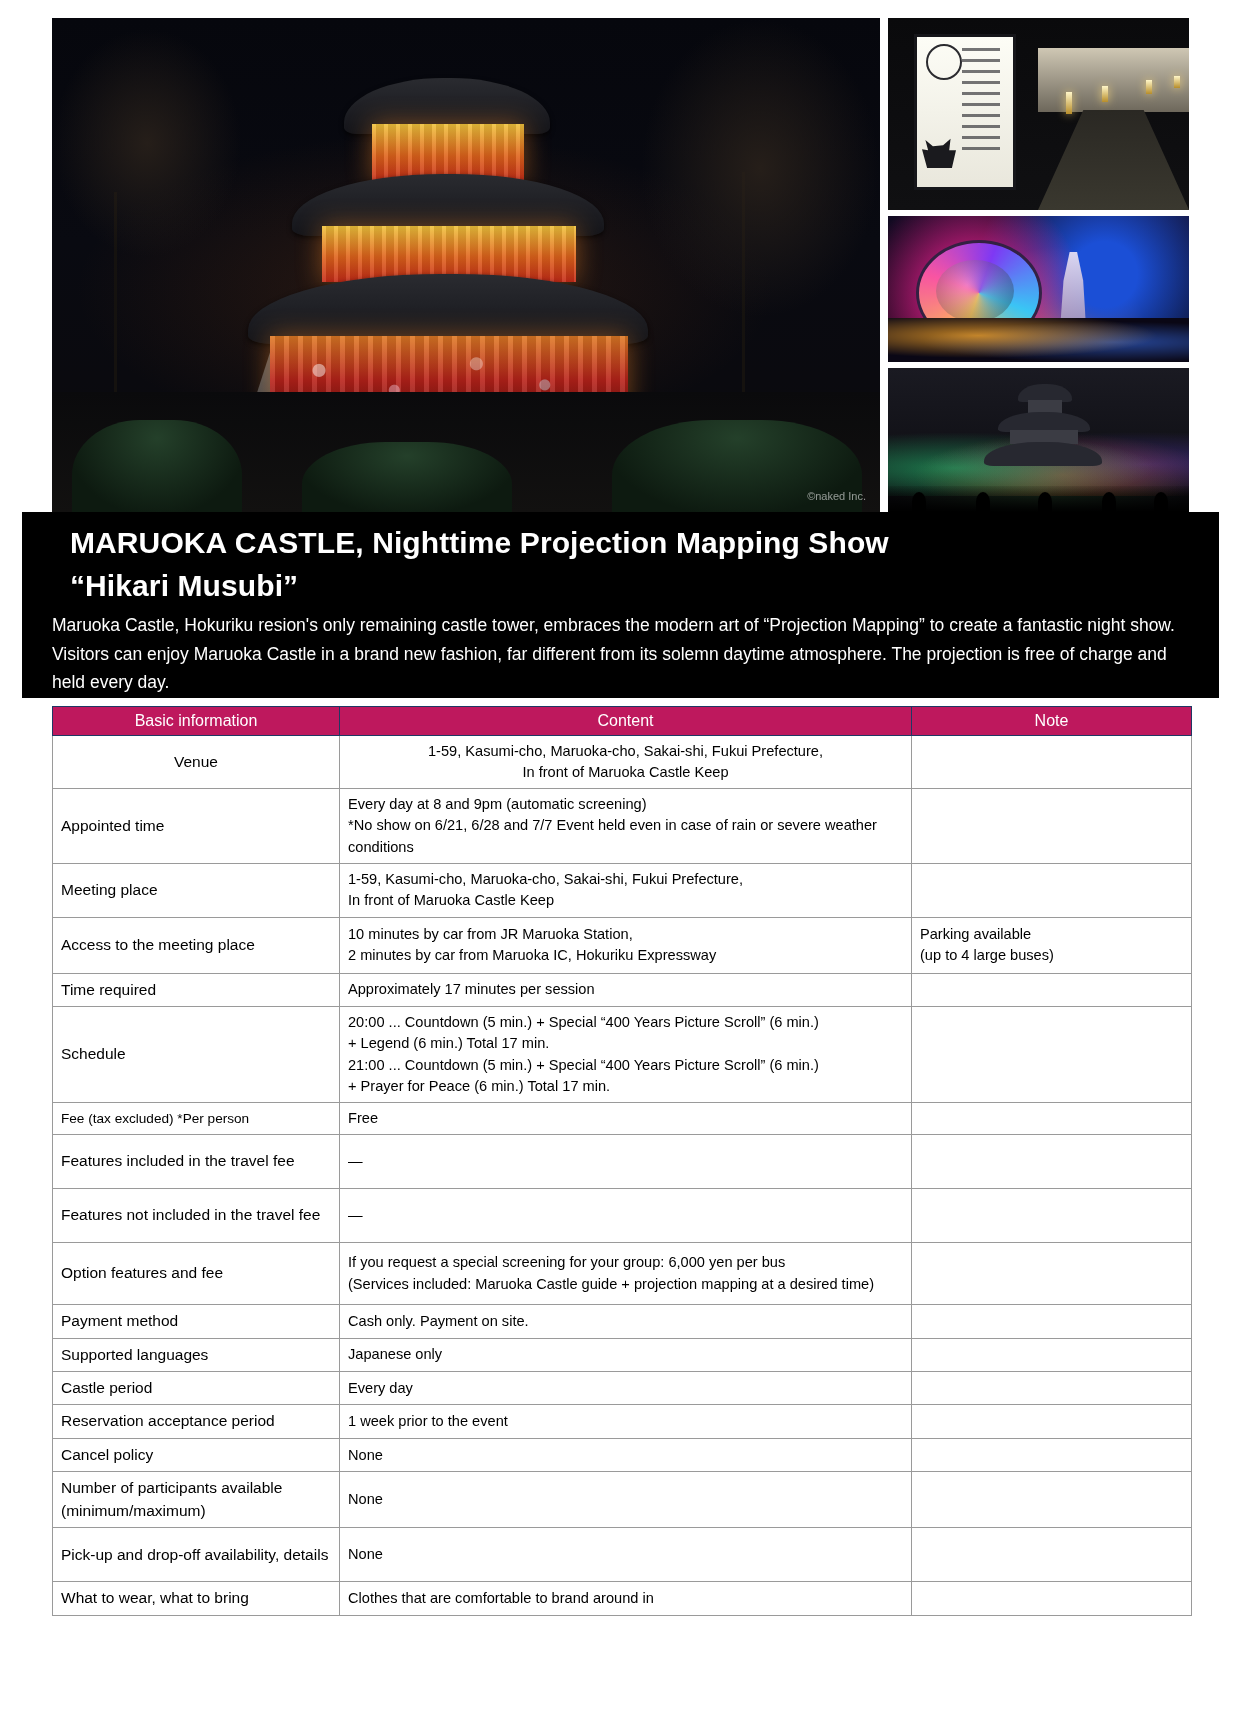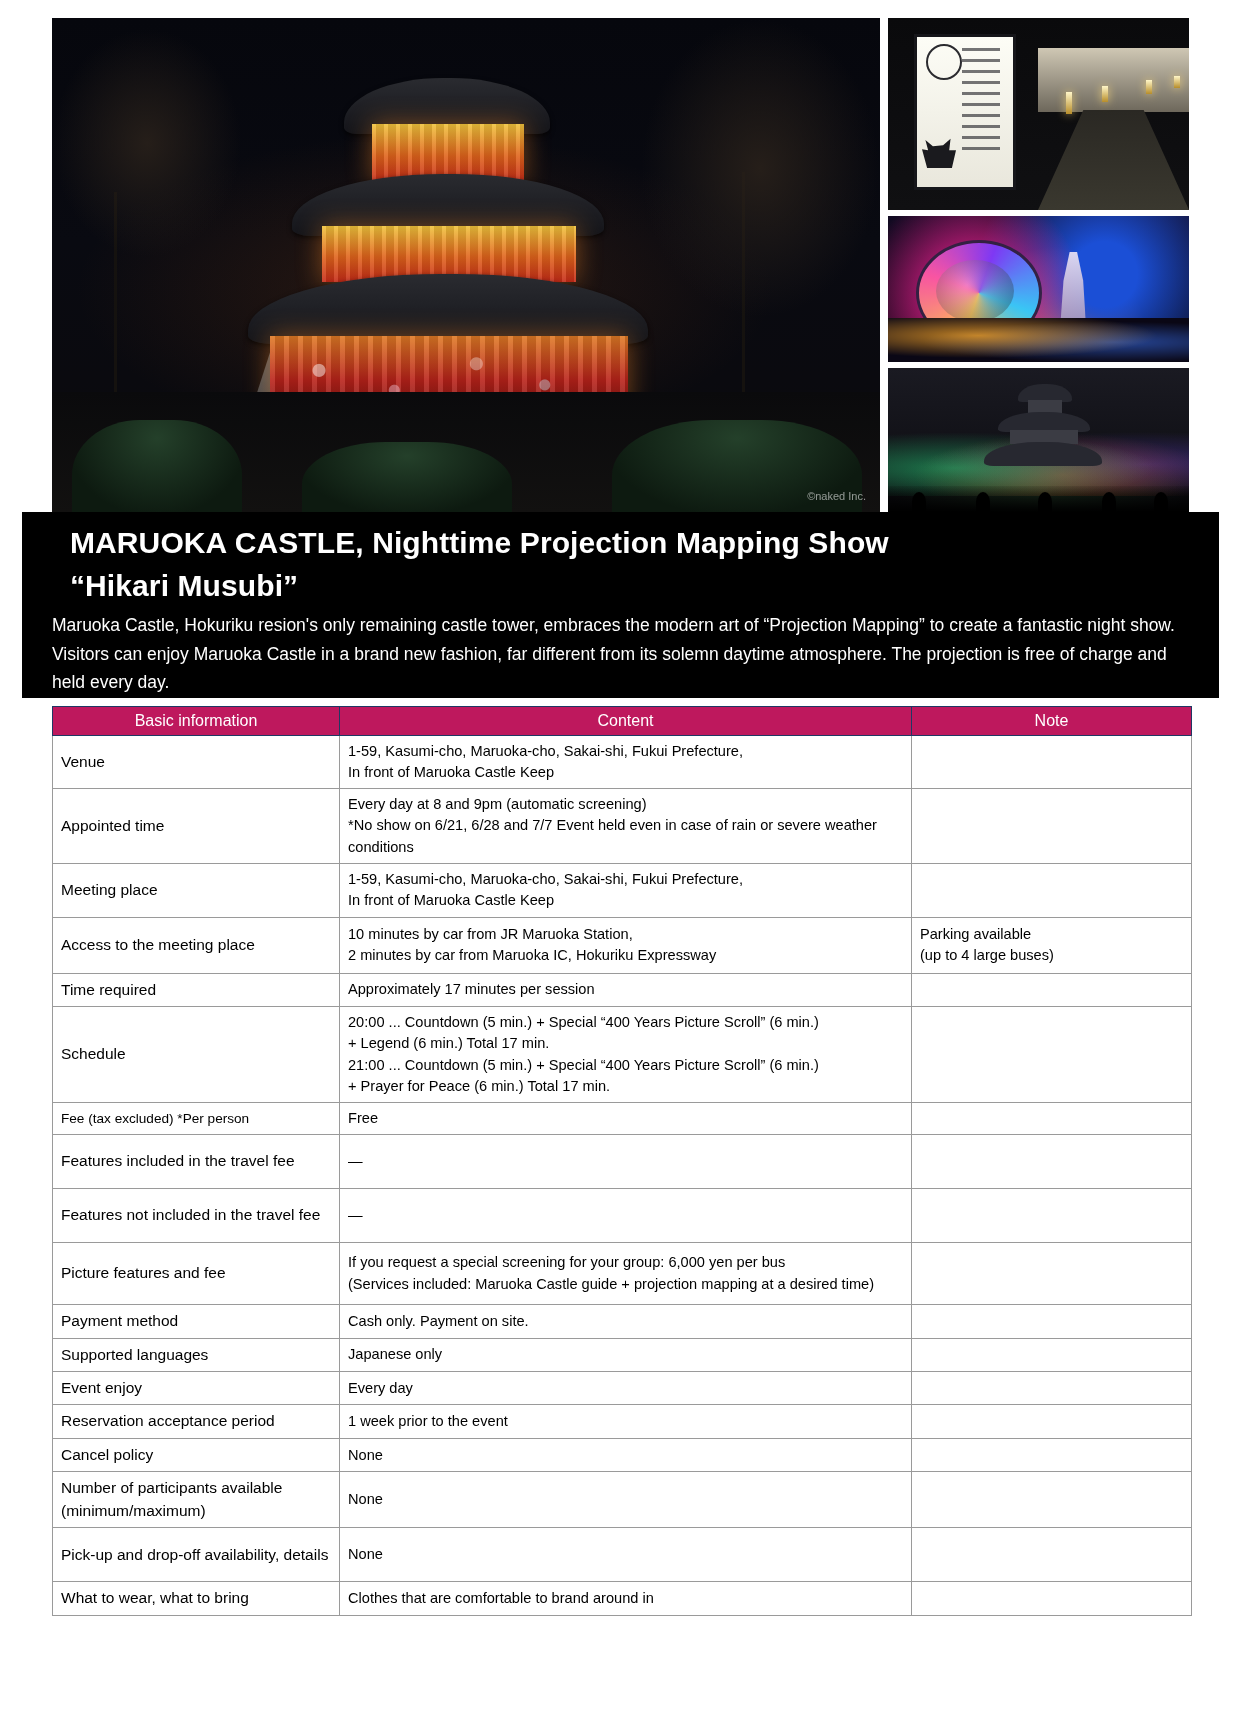--- a/index.html
+++ b/index.html
@@ -383,21 +383,21 @@
         <col class="col-c">
     </colgroup>
     <thead>
       <tr>
         <th>Basic information</th>
         <th>Content</th>
         <th>Note</th>
       </tr>
     </thead>
     <tbody>
-      <tr style="height:44px;">
+      <tr style="height:44px;text-align:center;">
         <td class="cell-label">Venue</td>
         <td class="cell-content pre">1-59, Kasumi-cho, Maruoka-cho, Sakai-shi, Fukui Prefecture,
 In front of Maruoka Castle Keep</td>
         <td class="cell-note pre"></td>
       </tr>
       <tr style="height:58px;">
         <td class="cell-label">Appointed time</td>
         <td class="cell-content pre">Every day at 8 and 9pm (automatic screening)
 *No show on 6/21, 6/28 and 7/7 Event held even in case of rain or severe weather conditions</td>
         <td class="cell-note pre"></td>
@@ -437,37 +437,37 @@
         <td class="cell-label">Features included in the travel fee</td>
         <td class="cell-content pre">—</td>
         <td class="cell-note pre"></td>
       </tr>
       <tr style="height:54px;margin-left:48px;">
         <td class="cell-label">Features not included in the travel fee</td>
         <td class="cell-content pre">—</td>
         <td class="cell-note pre"></td>
       </tr>
       <tr style="height:62px;">
-        <td class="cell-label">Picture features and fee</td>
+        <td class="cell-label">Option features and fee</td>
         <td class="cell-content pre">If you request a special screening for your group: 6,000 yen per bus
 (Services included: Maruoka Castle guide + projection mapping at a desired time)</td>
         <td class="cell-note pre"></td>
       </tr>
       <tr style="height:30px;">
         <td class="cell-label">Payment method</td>
         <td class="cell-content pre">Cash only. Payment on site.</td>
         <td class="cell-note pre"></td>
       </tr>
       <tr style="height:30px;">
         <td class="cell-label">Supported languages</td>
         <td class="cell-content pre">Japanese only</td>
         <td class="cell-note pre"></td>
       </tr>
       <tr style="height:30px;">
-        <td class="cell-label">Event enjoy</td>
+        <td class="cell-label">Castle period</td>
         <td class="cell-content pre">Every day</td>
         <td class="cell-note pre"></td>
       </tr>
       <tr style="height:30px;">
         <td class="cell-label">Reservation acceptance period</td>
         <td class="cell-content pre">1 week prior to the event</td>
         <td class="cell-note pre"></td>
       </tr>
       <tr style="height:30px;">
         <td class="cell-label">Cancel policy</td>

